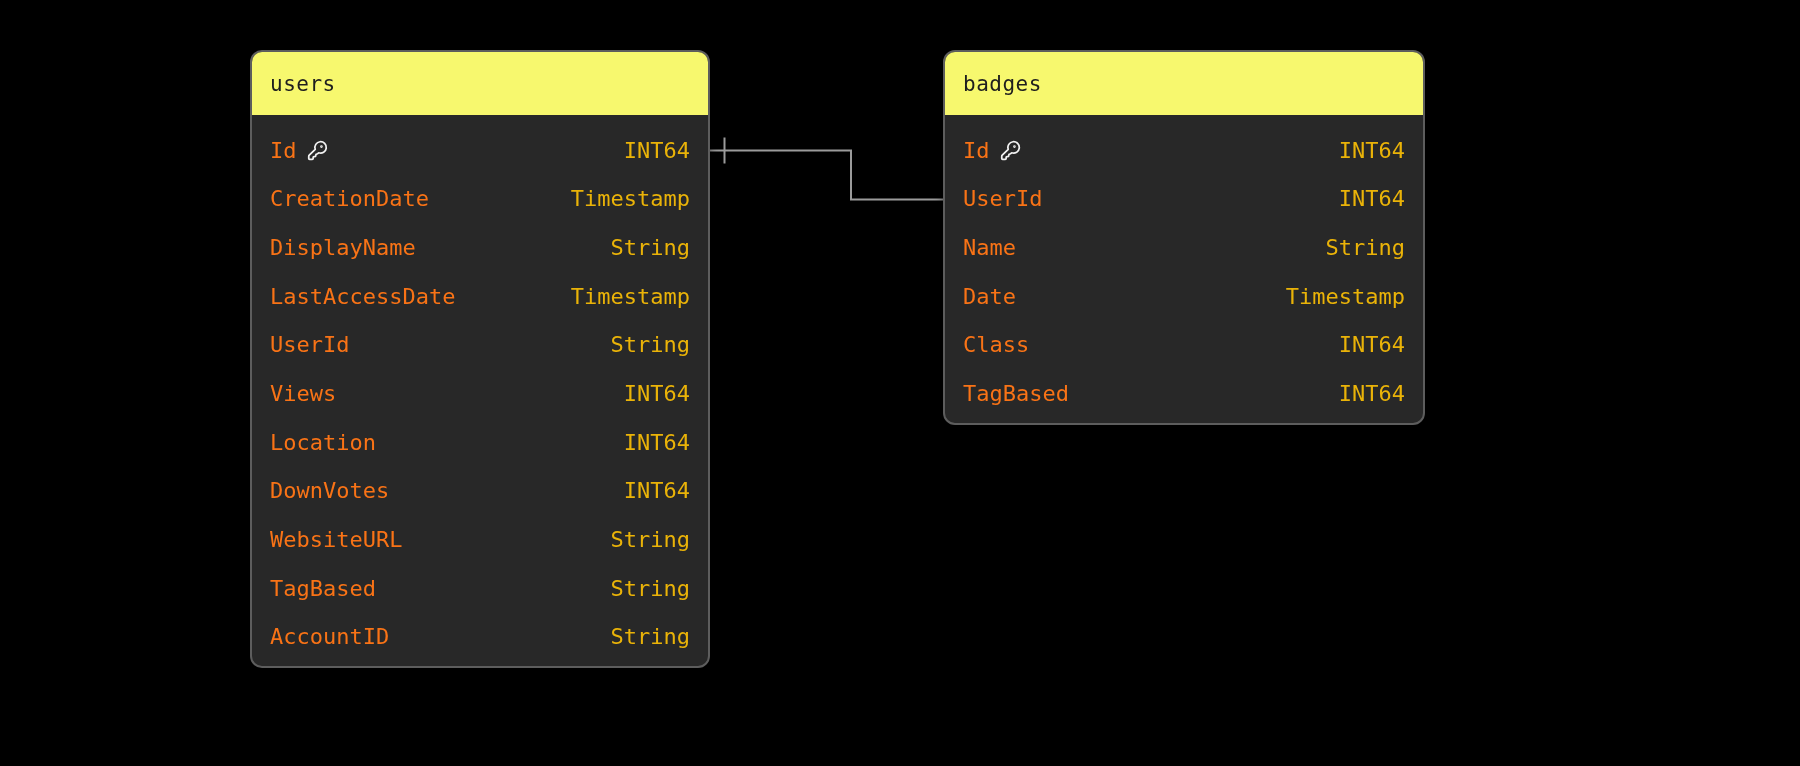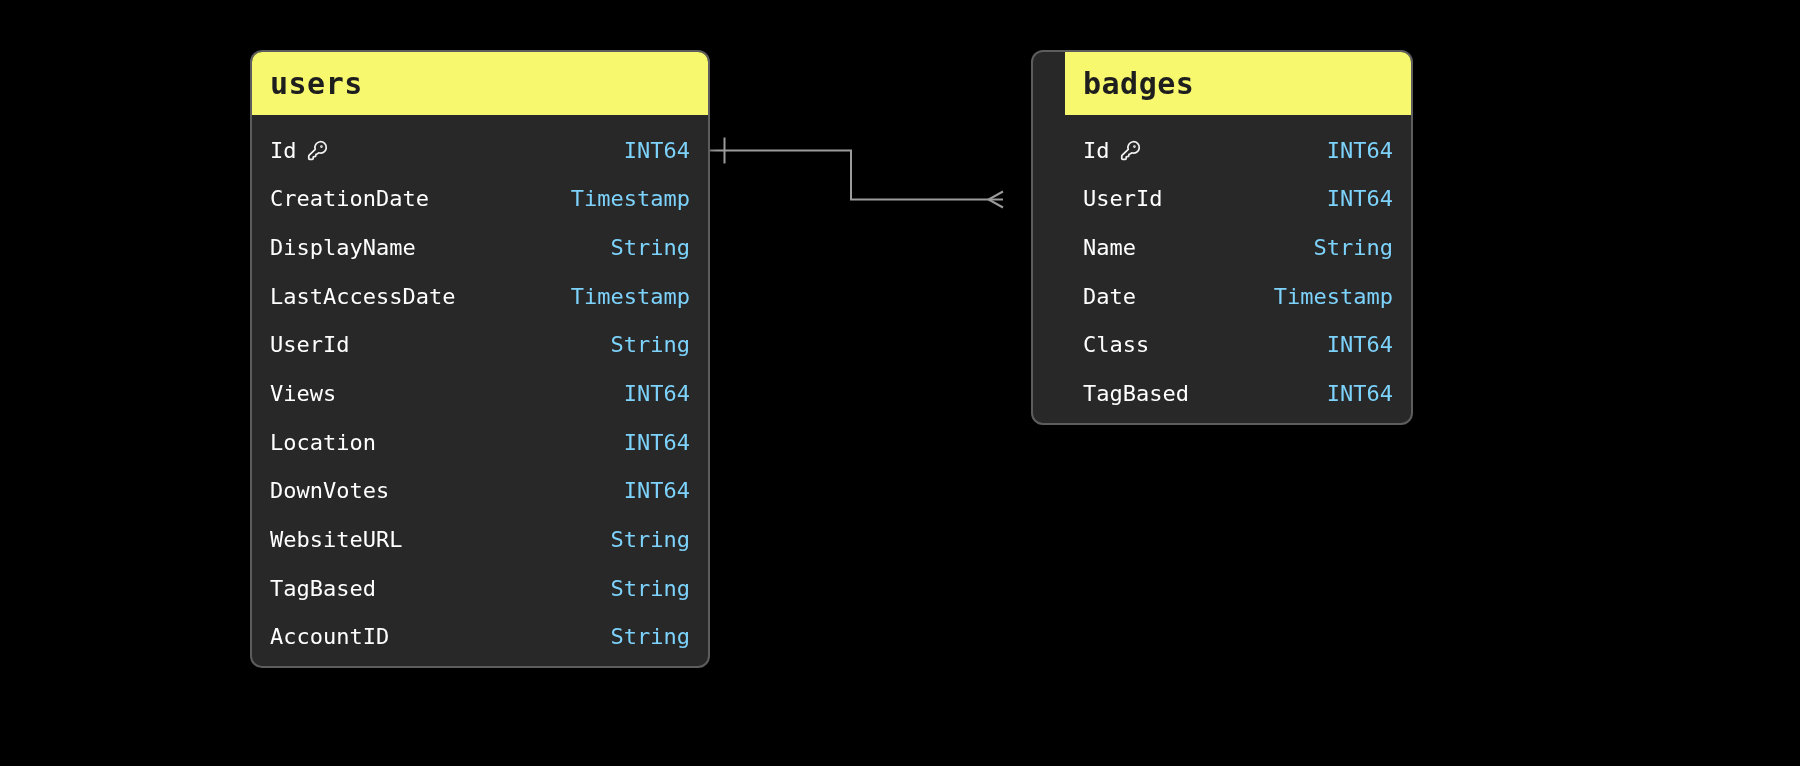--- a/index.html
+++ b/index.html
@@ -10,60 +10,60 @@
 
   .er-table {
     position: absolute;
     background: #282828;
     border: 2px solid #5d5d5d;
     border-radius: 12px;
     overflow: hidden;
     box-shadow: 0 3px 8px rgba(0,0,0,0.55);
   }
   .er-table.users  { left: 250px; top: 50px;  width: 460px; }
-  .er-table.badges { left: 1031px; top: 50px; width: 382px; padding-left: 32px; }
+  .er-table.badges { left: 943px; top: 50px; width: 482px; }
 
   .table-header {
     height: 63px;
     background: #f7f86e;
     display: flex;
     align-items: center;
     padding: 0 18px;
     cursor: grab;
   }
   .table-title {
-    font-size: 30px;
-    font-weight: bold;
+    font-size: 21px;
+    font-weight: normal;
     color: #1e1e1e;
     letter-spacing: 0.5px;
   }
 
   .table-body { padding: 11px 0 5px 0; }
 
   .field-row {
     height: 48.65px;
     display: flex;
     align-items: center;
     padding: 0 18px;
   }
   .field-name {
     font-size: 22px;
-    color: #ffffff;
+    color: #f97316;
     white-space: pre;
   }
   .key-icon {
     margin-left: 10px;
     color: #f2f2f2;
     display: inline-flex;
     align-items: center;
   }
   .field-type {
     margin-left: auto;
     font-size: 22px;
-    color: #7dd3fc;
+    color: #eab308;
     white-space: pre;
   }
 
   svg.relationship-layer {
     position: absolute;
     inset: 0;
     width: 1800px;
     height: 766px;
     pointer-events: none;
   }

